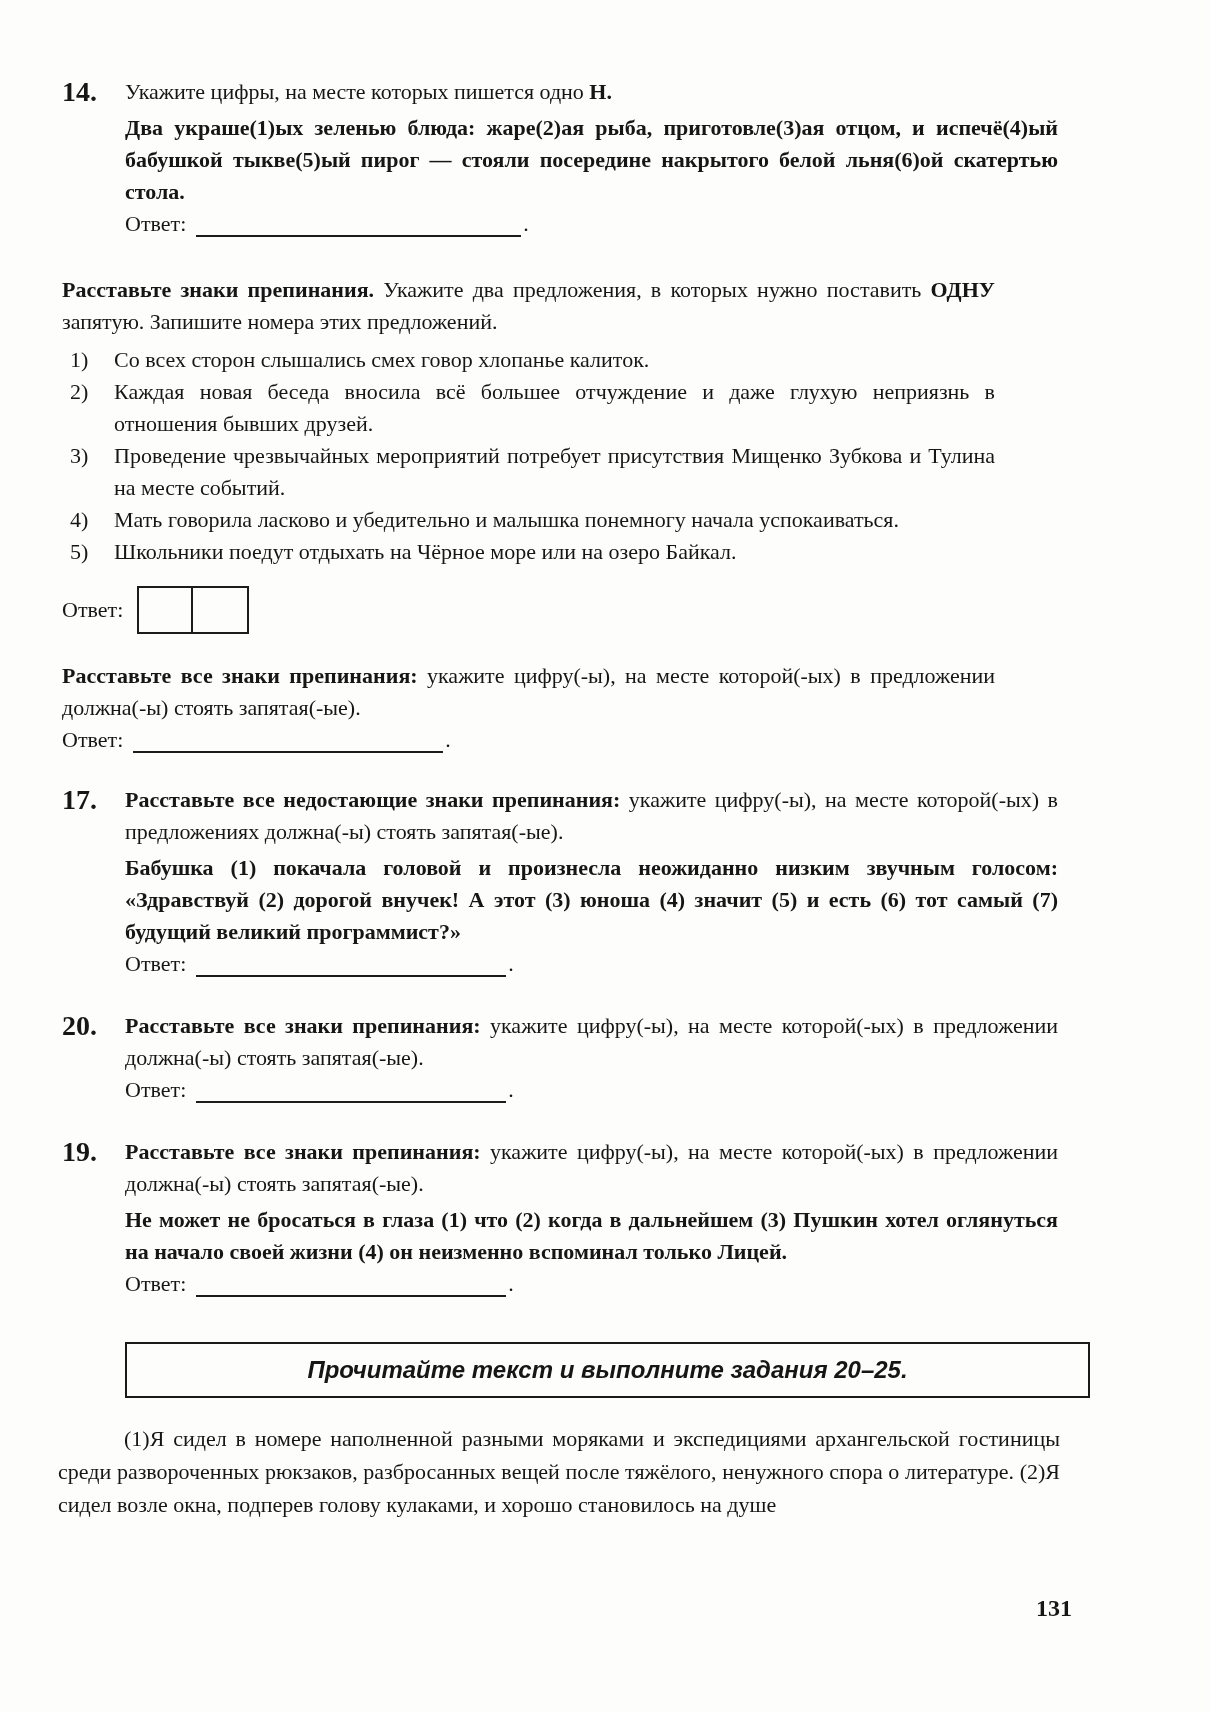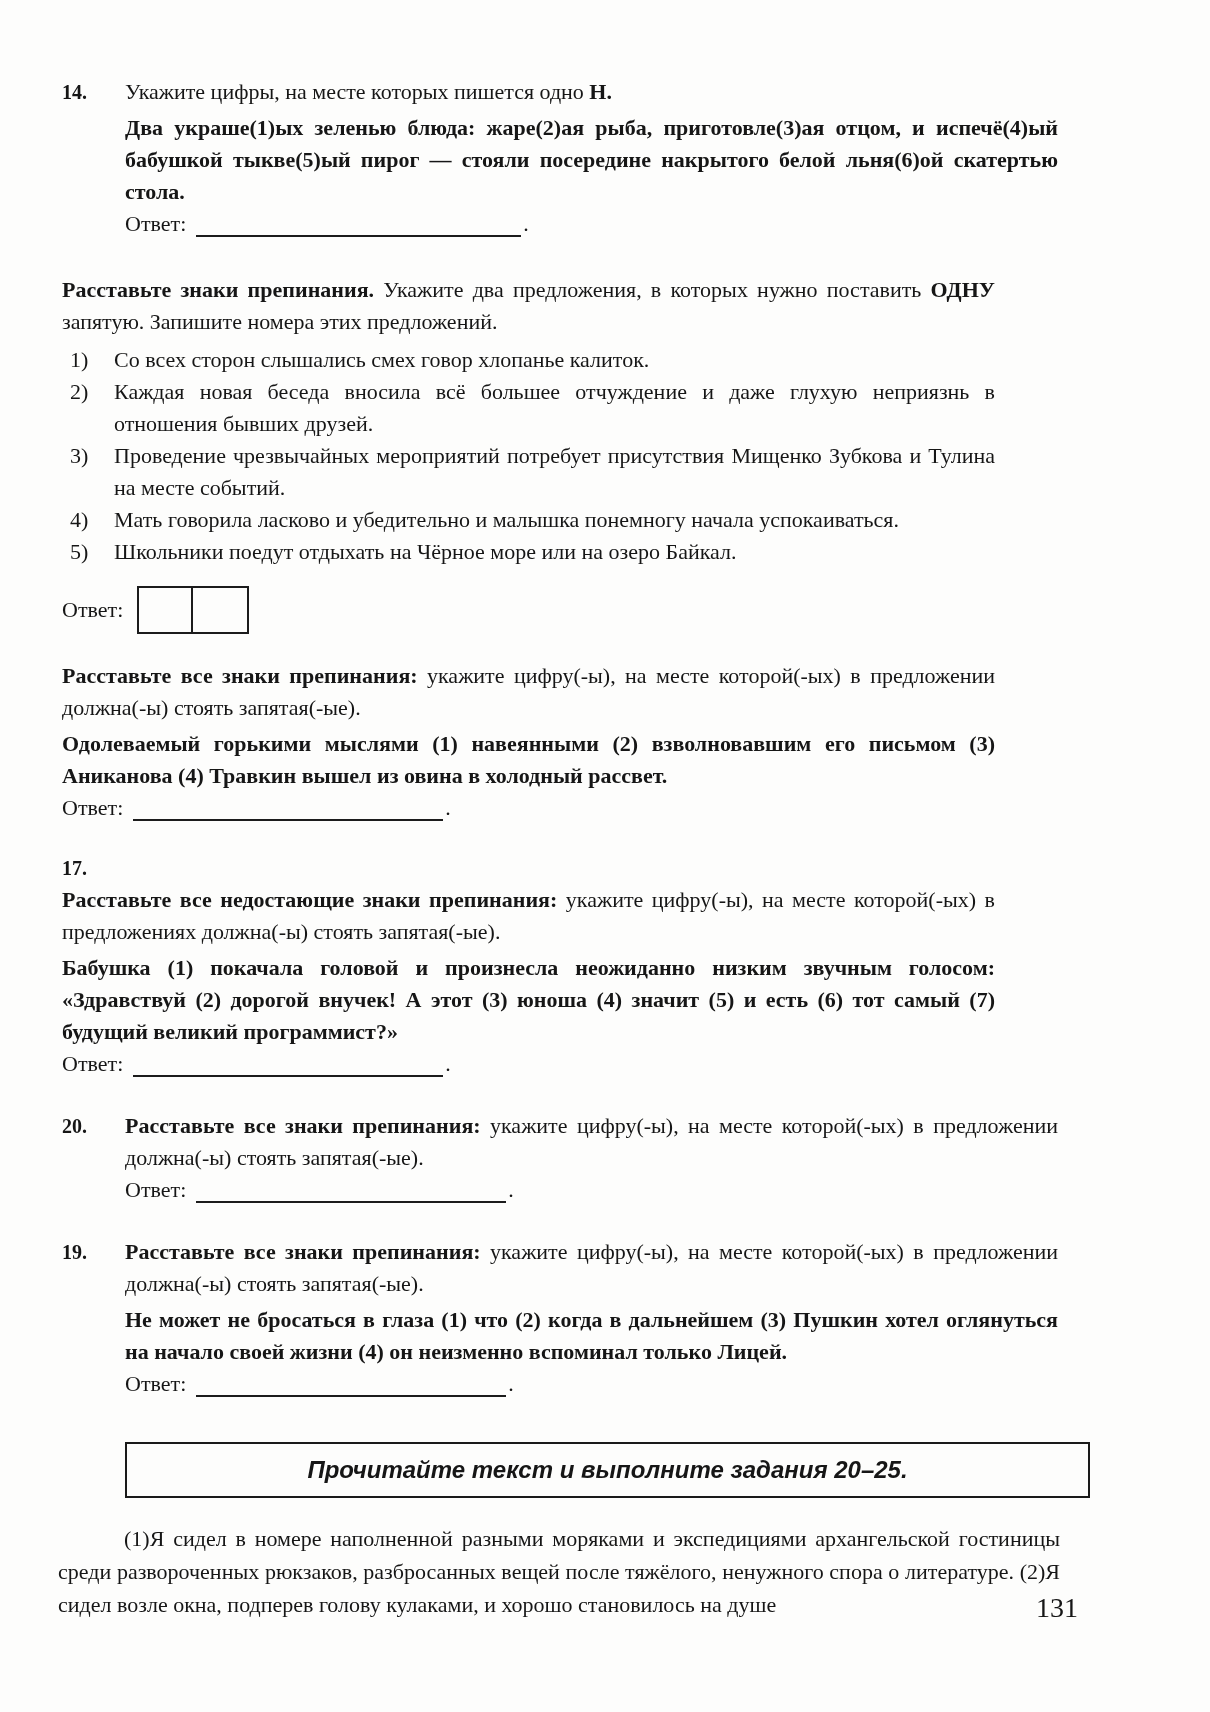--- a/index.html
+++ b/index.html
@@ -11,21 +11,21 @@
     color: #161616;
     font-family: "Liberation Serif", serif;
     font-size: 22px;
     line-height: 32px;
     padding: 76px 150px 0 62px;
     overflow: hidden;
   }
   .task { display: flex; }
   .task-num {
     flex: none; width: 63px;
-    font-weight: 700; font-size: 20px;
+    font-weight: 700; font-size: 28px;
   }
   .task-body { flex: none; width: 933px; }
   p { margin: 0; }
   .instr { text-align: justify; }
   .b { font-weight: 700; }
   .sentence { margin-top: 4px; font-weight: 700; text-align: justify; }
   .answer-row { height: 40px; white-space: nowrap; }
   .answer-line {
     display: inline-block; width: 310px; height: 22px;
     border-bottom: 2px solid #1c1c1c;
@@ -37,41 +37,41 @@
   .option { display: flex; }
   .option-num { flex: none; width: 44px; }
   .option-text { flex: 1; text-align: justify; }
   .answer-box-row { margin-top: 16px; display: flex; align-items: center; height: 52px; }
   .answer-cells { display: inline-flex; margin-left: 14px; }
   .cell { width: 56px; height: 48px; border: 2px solid #1c1c1c; background: #fdfdfc; }
   .cell + .cell { border-left: none; }
   .task-14 { margin-bottom: 26px; }
   .task-15 { margin-bottom: 24px; }
   .task-16 { margin-bottom: 20px; }
-  .task-17 { margin-bottom: 22px; flex-direction: column; }
+  .task-17 { margin-bottom: 22px; }
   .task-18 { margin-bottom: 22px; }
   .task-19 { margin-bottom: 34px; }
   .section-box {
     width: 965px; margin: 11px 0 24px 63px;
     border: 2px solid #1a1a1a;
     padding: 11px 10px;
     text-align: center;
     font-family: "Liberation Sans", sans-serif;
     font-weight: 700; font-style: italic;
     font-size: 24px; line-height: 30px;
   }
   .passage {
     width: 1002px; margin-left: -4px;
     text-align: justify;
     text-indent: 66px;
     line-height: 33px;
   }
   .page-number {
     position: absolute; top: 1592px; left: 1036px;
-    font-weight: 400; font-size: 28px;
+    font-weight: 700; font-size: 24px;
   }
 </style>
 </head>
 <body>
 
 <div class="page">
 
   <section class="task task-14">
     <div class="task-num">14.</div>
     <div class="task-body">
@@ -112,21 +112,20 @@
             <span class="cell"></span>
             <span class="cell"></span>
           </span>
       </div>
     </div>
   </section>
 
   <section class="task task-16">
     <div class="task-body">
       <p class="instr"><span class="b">Расставьте все знаки препинания:</span><span> укажите цифру(-ы), на месте которой(-ых) в предложении должна(-ы) стоять запятая(-ые).</span></p>
-      <p class="sentence">Одолеваемый горькими мыслями (1) навеянными (2) взволновавшим его письмом (3) Аниканова (4) Травкин вышел из овина в холодный рассвет.</p>
       <p class="answer-row"><span class="answer-label">Ответ:</span><span class="answer-line"></span><span class="answer-period">.</span></p>
     </div>
   </section>
 
   <section class="task task-17">
     <div class="task-num">17.</div>
     <div class="task-body">
       <p class="instr"><span class="b">Расставьте все недостающие знаки препинания:</span><span> укажите цифру(-ы), на месте которой(-ых) в предложениях должна(-ы) стоять запятая(-ые).</span></p>
       <p class="sentence">Бабушка (1) покачала головой и произнесла неожиданно низким звучным голосом: «Здравствуй (2) дорогой внучек! А этот (3) юноша (4) значит (5) и есть (6) тот самый (7) будущий великий программист?»</p>
       <p class="answer-row"><span class="answer-label">Ответ:</span><span class="answer-line"></span><span class="answer-period">.</span></p>

